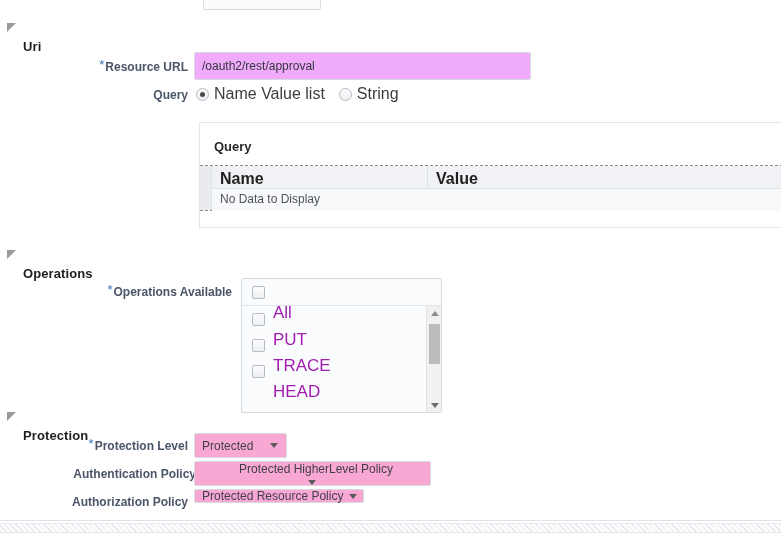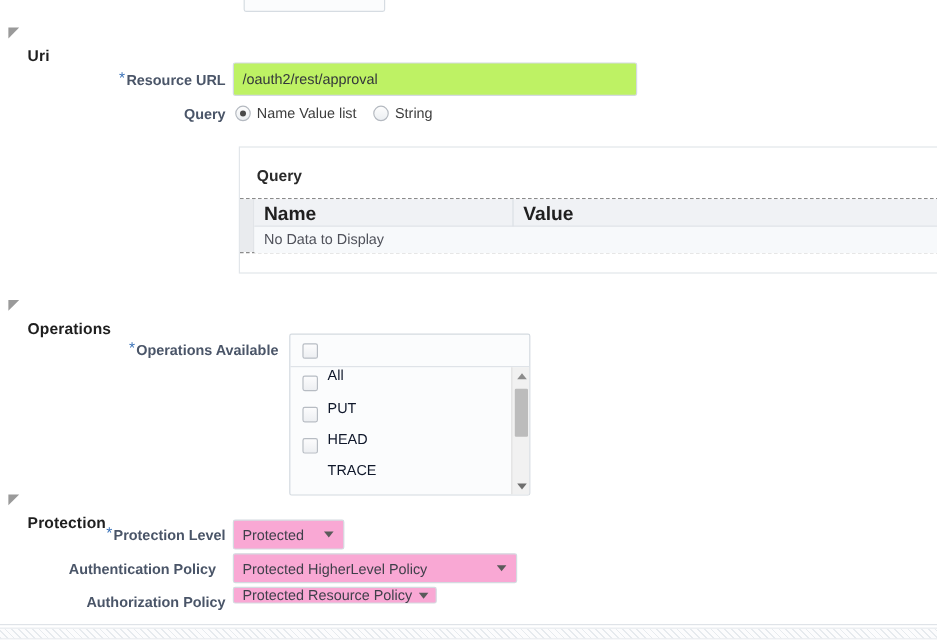--- a/index.html
+++ b/index.html
@@ -88,21 +88,21 @@
     font-size: 13px;
     vertical-align: text-top;
     margin-right: 1px;
     line-height: 10px;
   }
 
   
   .text-input {
     position: absolute;
     box-sizing: border-box;
-    background: #bef264;
+    background: #f0abfc;
     border: 1px solid #d4dae0;
     border-radius: 2px;
     font-family: "Liberation Sans", sans-serif;
     font-size: 12px;
     color: #33363b;
     padding: 0 7px;
     outline: none;
   }
 
   
@@ -131,21 +131,21 @@
   }
   .radio-dot.checked::after {
     content: "";
     position: absolute;
     left: 3px; top: 3px;
     width: 5px; height: 5px;
     border-radius: 50%;
     background: #4a4a4a;
   }
   .radio-label {
-    font-size: 12px;
+    font-size: 16px;
     color: #3d3d3d;
   }
 
   
   .query-panel {
     position: absolute;
     box-sizing: border-box;
     background: #ffffff;
     border: 1px solid #e2e6ea;
   }
@@ -258,22 +258,22 @@
   .chk.checked::after {
     content: "";
     position: absolute;
     left: 3px; top: 0px;
     width: 4px; height: 8px;
     border: solid #2f2f2f;
     border-width: 0 2px 2px 0;
     transform: rotate(42deg);
   }
   .lb-label {
-    font-size: 12px;
-    color: #0f172a;
+    font-size: 17px;
+    color: #a21caf;
     white-space: nowrap;
     margin-top: 42px;
   }
 
   
   .lb-scrollbar {
     position: absolute;
     right: 0; top: 27px;
     width: 15px;
     bottom: 0;
@@ -436,25 +436,25 @@
       <span class="lb-label">All</span>
     </div>
 
     <div class="lb-scrollarea">
       <div class="lb-item">
         <span class="chk"></span>
         <span class="lb-label">PUT</span>
       </div>
       <div class="lb-item">
         <span class="chk"></span>
-        <span class="lb-label">HEAD</span>
+        <span class="lb-label">TRACE</span>
       </div>
       <div class="lb-item">
         <span class="chk"></span>
-        <span class="lb-label">TRACE</span>
+        <span class="lb-label">HEAD</span>
       </div>
     </div>
 
     <div class="lb-scrollbar">
       <div class="sb-arrow up">
           <span class="tri-up"></span>
         </div>
       <div class="sb-thumb"></div>
       <div class="sb-arrow down">
           <span class="tri-down"></span>
@@ -468,24 +468,24 @@
   </div>
 
   <div class="form-label" style="left:84px; top:439px; width:104px;">
     <span class="req-star">*</span><span>Protection Level</span>
   </div>
   <div class="select-box" style="left:194px; top:433px; width:93px; height:25px;">
     <span class="select-value">Protected</span>
     <span class="select-arrow"></span>
   </div>
 
-  <div class="form-label" style="left:52px; top:467px; width:128px;">
+  <div class="form-label" style="left:68px; top:467px; width:128px;">
     <span>Authentication Policy</span>
   </div>
-  <div class="select-box" style="left:194px; top:461px; width:237px; height:25px;">
+  <div class="select-box" style="left:194px; top:461px; width:237px; height:25px;flex-direction:column;">
     <span class="select-value">Protected HigherLevel Policy</span>
     <span class="select-arrow"></span>
   </div>
 
   <div class="form-label" style="left:64px; top:495px; width:124px;">
     <span>Authorization Policy</span>
   </div>
   <div class="select-box" style="left:194px; top:489px; width:170px; height:14px;">
     <span class="select-value">Protected Resource Policy</span>
     <span class="select-arrow"></span>

